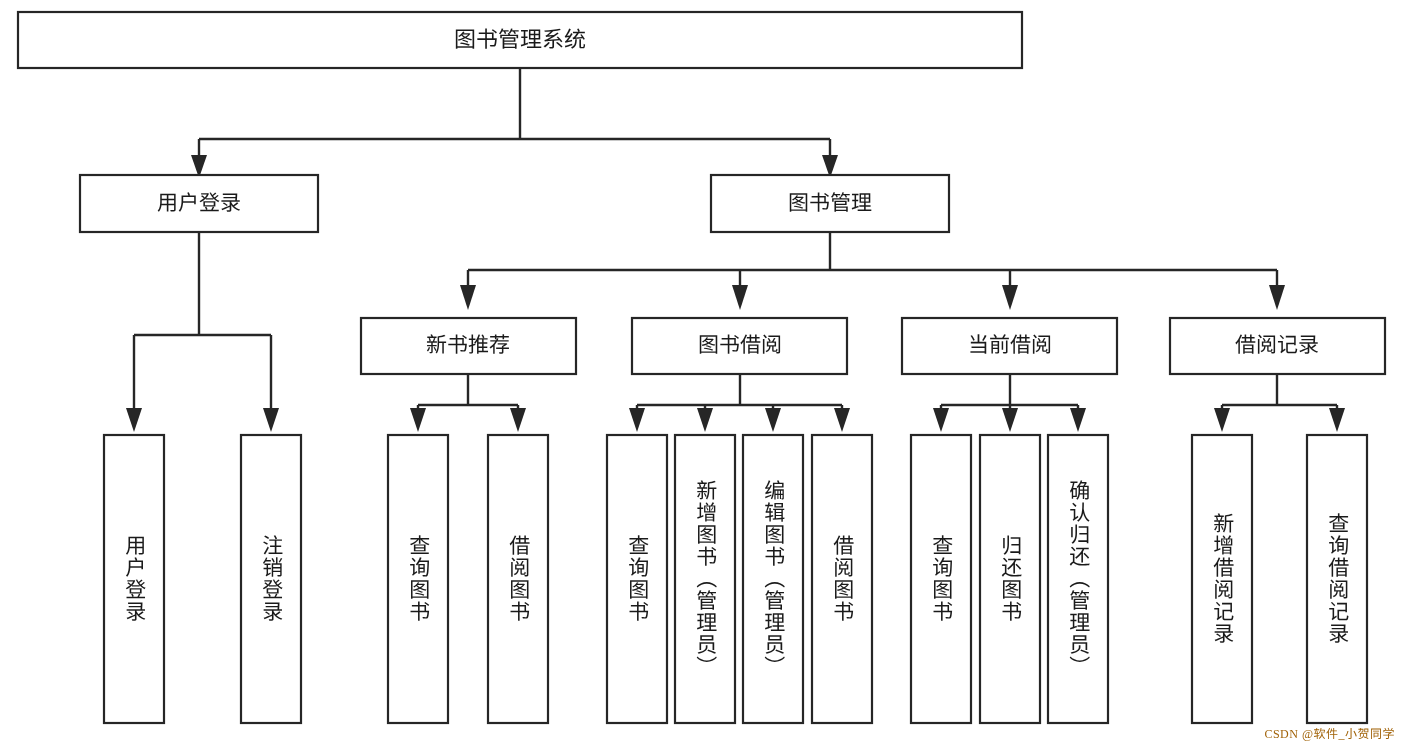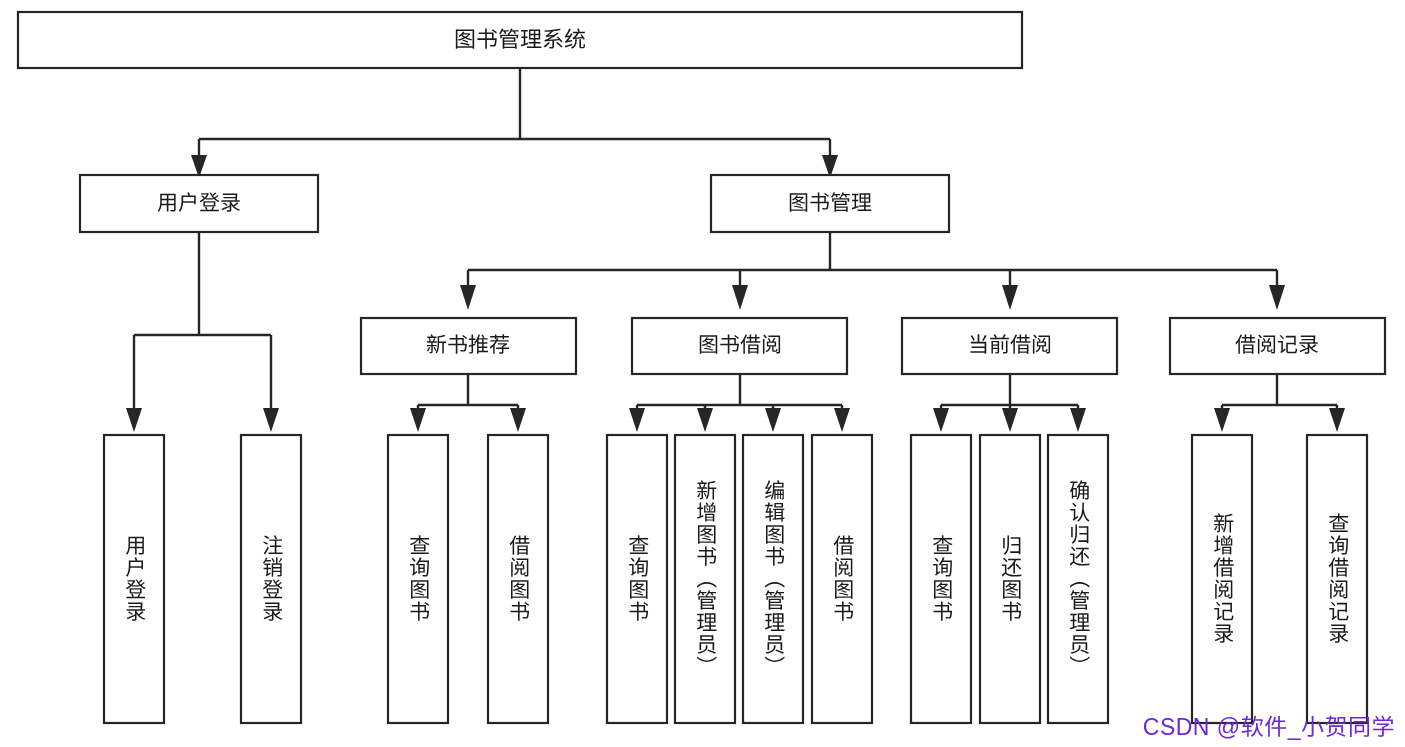--- a/index.html
+++ b/index.html
@@ -70,23 +70,23 @@
     font-size: 21px;
     line-height: 1.22;
     color: #1a1a1a;
     letter-spacing: 1px;
     white-space: nowrap;
   }
   .watermark {
     position: absolute;
     right: 10px;
     bottom: 5px;
-    font-family: Liberation Sans, sans-serif;
-    font-size: 23px;
-    color: #6d28d9;
+    font-family: Liberation Serif, serif;
+    font-size: 12px;
+    color: #a16207;
     letter-spacing: 0.5px;
     white-space: nowrap;
     user-select: none;
   }
 </style>
 </head>
 <body>
 
 <div id="diagram-root">
 

